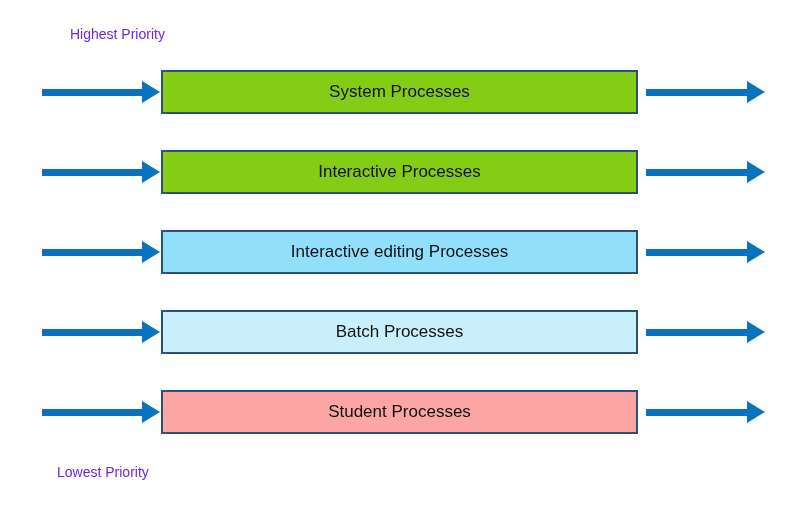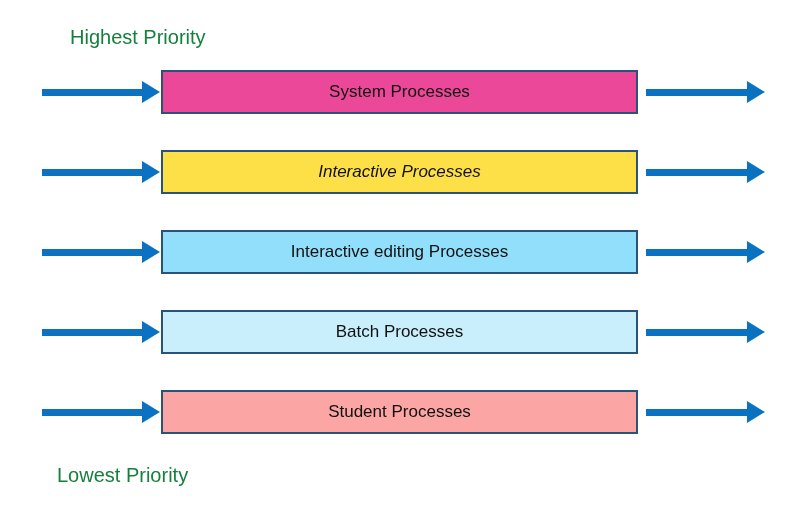--- a/index.html
+++ b/index.html
@@ -10,22 +10,22 @@
   .canvas {
     position: relative;
     width: 790px;
     height: 523px;
     background: #ffffff;
     font-family: "Liberation Sans", "DejaVu Sans", sans-serif;
     overflow: hidden;
   }
   .priority-label {
     position: absolute;
-    font-size: 20px;
-    color: #15803d;
+    font-size: 14px;
+    color: #6d28d9;
     white-space: nowrap;
   }
   .priority-label.top { left: 70px; top: 26px; }
   .priority-label.bottom { left: 57px; top: 464px; }
 
   .row {
     position: absolute;
     left: 0;
     width: 790px;
     height: 44px;
@@ -78,35 +78,35 @@
 
 <div class="canvas">
 
   <div class="priority-label top">Highest Priority</div>
 
   <div class="row r0">
     <div class="arrow left">
       <div class="shaft"></div>
       <div class="head"></div>
     </div>
-    <div class="queue-box" style="background-color: #ec4899;">
+    <div class="queue-box" style="background-color: #84cc16;">
       <span>System Processes</span>
     </div>
     <div class="arrow right">
       <div class="shaft"></div>
       <div class="head"></div>
     </div>
   </div>
 
   <div class="row r1">
     <div class="arrow left">
       <div class="shaft"></div>
       <div class="head"></div>
     </div>
-    <div class="queue-box" style="background-color: #fde047; font-style: italic;">
+    <div class="queue-box" style="background-color: #84cc16;">
       <span>Interactive Processes</span>
     </div>
     <div class="arrow right">
       <div class="shaft"></div>
       <div class="head"></div>
     </div>
   </div>
 
   <div class="row r2">
     <div class="arrow left">

